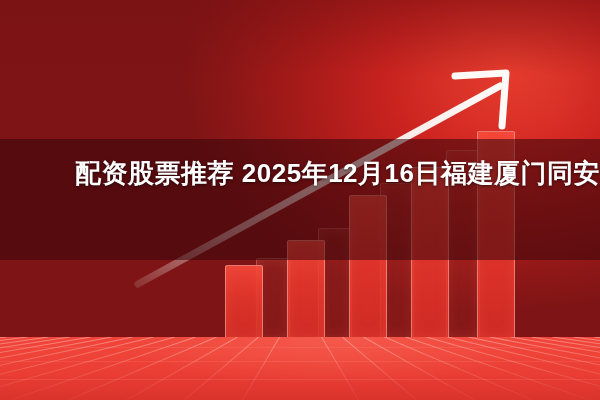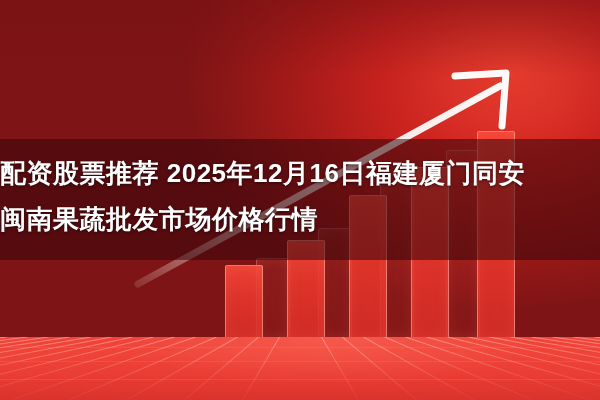--- a/index.html
+++ b/index.html
@@ -119,21 +119,21 @@
     height: 121px;
     background: rgba(56,6,10,0.56);
   }
 
   
   .title {
     position: absolute;
     left: 0;
     top: 150px;
     width: 600px;
-    text-align: left;
+    text-align: right;
     color: #ffffff;
     font-size: 26px;
     font-weight: 700;
     line-height: 46px;
     letter-spacing: 0.5px;
     text-shadow: 0 1px 3px rgba(0,0,0,0.55);
     white-space: nowrap;
   }
   .title .l2 { display:block; }
 </style>
@@ -209,16 +209,15 @@
         <div class="floor-horiz" style="top: 10px;"></div>
         <div class="floor-horiz" style="top: 24px;"></div>
         <div class="floor-horiz" style="top: 42px;"></div>
       </div>
   </div>
 
   <div class="band"></div>
 
   <div class="title">
     <span class="l1">配资股票推荐 2025年12月16日福建厦门同安</span>
-    <span class="l2">闽南果蔬批发市场价格行情</span>
   </div>
 
 </div>
 
 </body></html>

